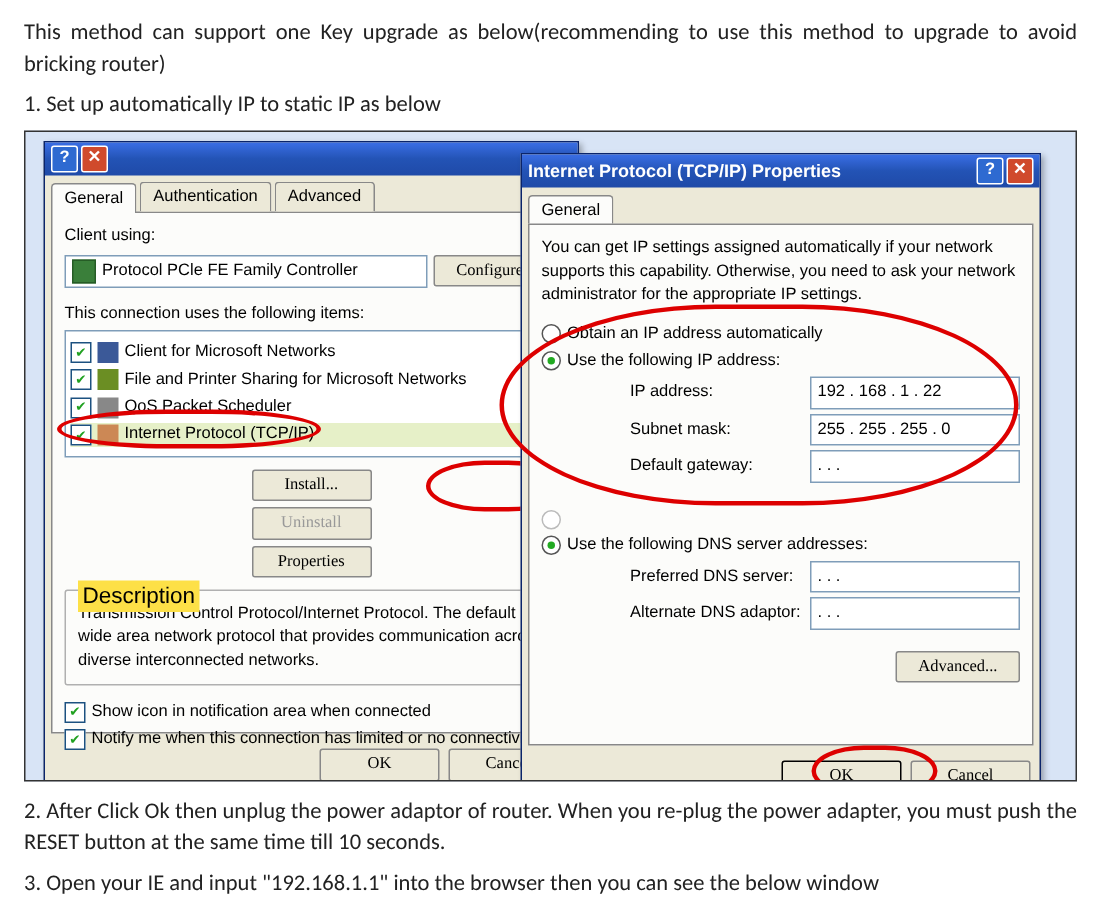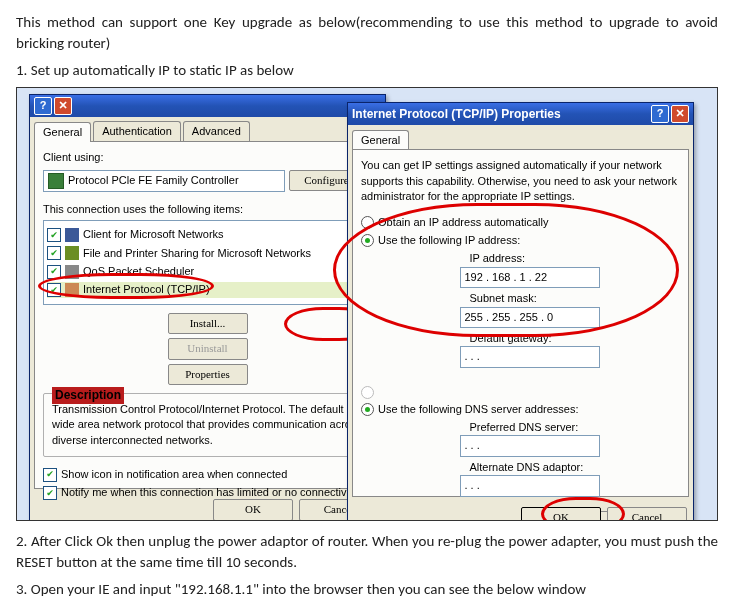--- a/index.html
+++ b/index.html
@@ -68,23 +68,22 @@
   .tab.active{background:#fcfcfa;position:relative;top:1px;}
   .panel {
     margin:0 4px 4px 4px;background:#fcfcfa;border:1px solid #888;
     padding:8px;
   }
   .groupbox {
     border:1px solid #b0b0b0;border-radius:2px;padding:8px;margin-top:8px;
     position:relative;
   }
   .groupbox > .gtitle {
-    position:absolute;top:-7px;left:8px;background:#b91c1c;padding:0 3px;
-    font-size:12px;
-    font-weight:bold;
+    position:absolute;top:-7px;left:8px;background:#fde047;padding:0 3px;
+    font-size:15px;
   }
   .btn {
     background:#ece9d8;border:1px solid #888;border-radius:2px;
     padding:2px 14px;font-family:Tahoma;font-size:11px;
     min-width:50px;text-align:center;
   }
   .btn.disabled{color:#999;}
   .row{display:flex;align-items:center;gap:4px;margin:3px 0;}
   .chk{width:12px;height:12px;border:1px solid #1c5180;background:#fff;display:inline-flex;align-items:center;justify-content:center;font-size:9px;color:#21a121;}
   .icon16{width:14px;height:14px;display:inline-block;}
@@ -96,21 +95,21 @@
   .oval-red{border:3px solid #d00;border-radius:50%/60%;position:absolute;pointer-events:none;}
   .highlight-row{background:#e6f0c8;}
 
   
   #dlg1{left:12px;top:6px;width:355px;}
   #dlg2{left:330px;top:14px;width:345px;}
   #dlg1 .panel{height:330px;}
   #dlg2 .panel{height:330px;}
 
   .foot-btns{display:flex;justify-content:flex-end;gap:6px;padding:6px;}
-  .field-row{display:flex;justify-content:flex-end;align-items:center;margin:3px 0;flex-direction:column;}
+  .field-row{display:flex;justify-content:flex-end;align-items:center;margin:3px 0;}
   .iplabel{width:120px;}
 </style>
 </head>
 <body>
 
 <div class="intro">This method can support one Key upgrade as below(recommending to use this method to upgrade to avoid bricking router)</div>
 <div class="step">1.  Set up automatically IP to static IP as below</div>
 
 <div class="fig">
 

